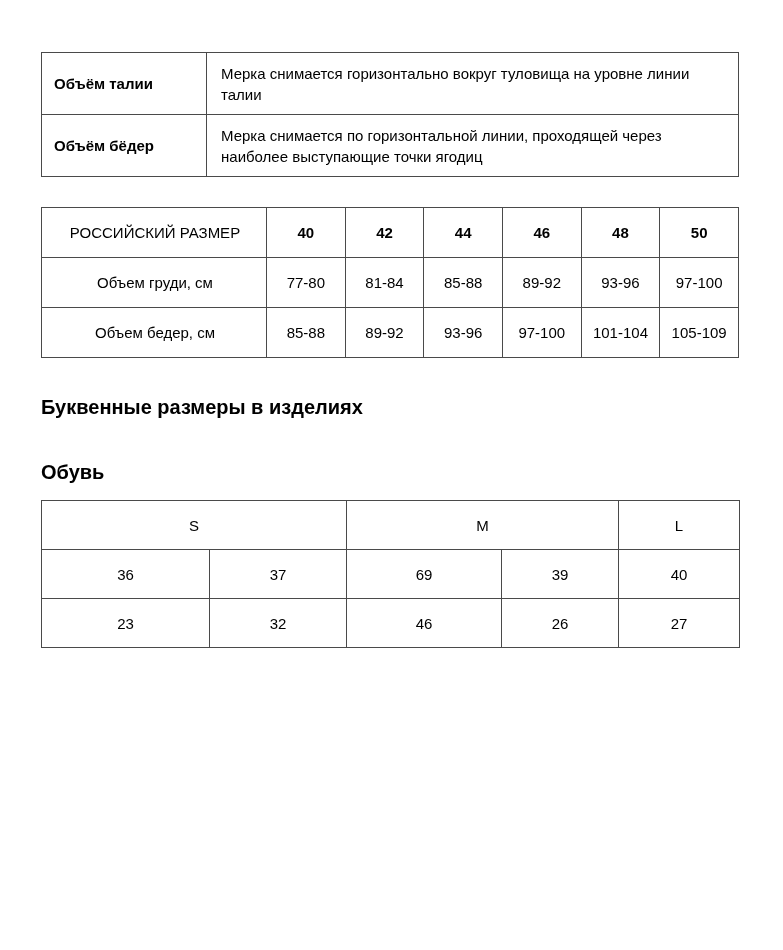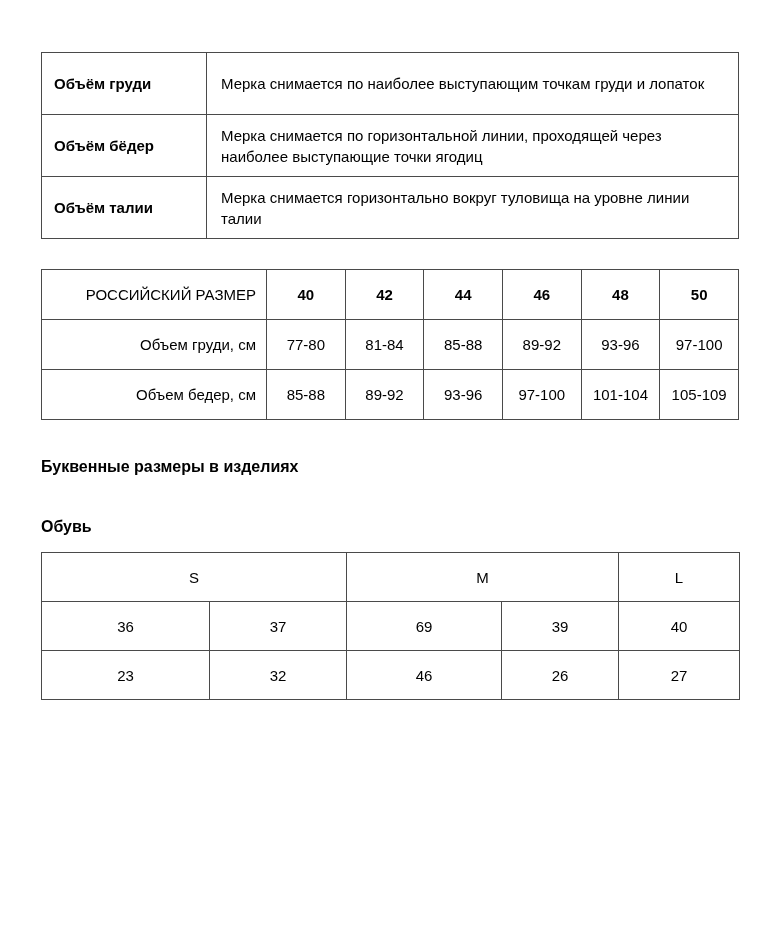--- a/index.html
+++ b/index.html
@@ -41,25 +41,25 @@
       padding-left: 14px;
       padding-right: 14px;
     }
 
     
     table.sizes { margin-top: 30px; }
     table.sizes col.c1 { width: 225px; }
     table.sizes tr { height: 50px; }
     table.sizes td.num { text-align: center; padding: 4px 2px; }
     table.sizes tr.head td.num { font-weight: bold; }
-    table.sizes td.lbl { text-align: right; padding-left: 12px; }
+    table.sizes td.lbl { text-align: center; padding-left: 12px; }
 
     
     h2.section-h {
-      font-size: 16px;
+      font-size: 20px;
       font-weight: bold;
       margin: 0;
       color: #000;
     }
     h2.letters-h { margin: 38px 0 18px 0; }
     h2.shoes-h  { margin: 42px 0 16px 0; }
 
     
     table.letters tr { height: 57px; }
     table.letters td { text-align: left; padding-left: 12px; }
@@ -78,30 +78,26 @@
 
 <div class="page">
 
   <table class="tbl measure">
     <colgroup>
         <col class="c1">
         <col class="c2">
       </colgroup>
     <tbody>
       <tr>
-        <td class="lbl">Объём груди</td>
-        <td class="desc">Мерка снимается по наиболее выступающим точкам груди и лопаток</td>
+        <td class="lbl">Объём талии</td>
+        <td class="desc">Мерка снимается горизонтально вокруг туловища на уровне линии талии</td>
       </tr>
       <tr>
         <td class="lbl">Объём бёдер</td>
         <td class="desc">Мерка снимается по горизонтальной линии, проходящей через наиболее выступающие точки ягодиц</td>
-      </tr>
-      <tr>
-        <td class="lbl">Объём талии</td>
-        <td class="desc">Мерка снимается горизонтально вокруг туловища на уровне линии талии</td>
       </tr>
     </tbody>
   </table>
 
   <table class="tbl sizes">
     <colgroup>
         <col class="c1">
         <col>
         <col>
         <col>

